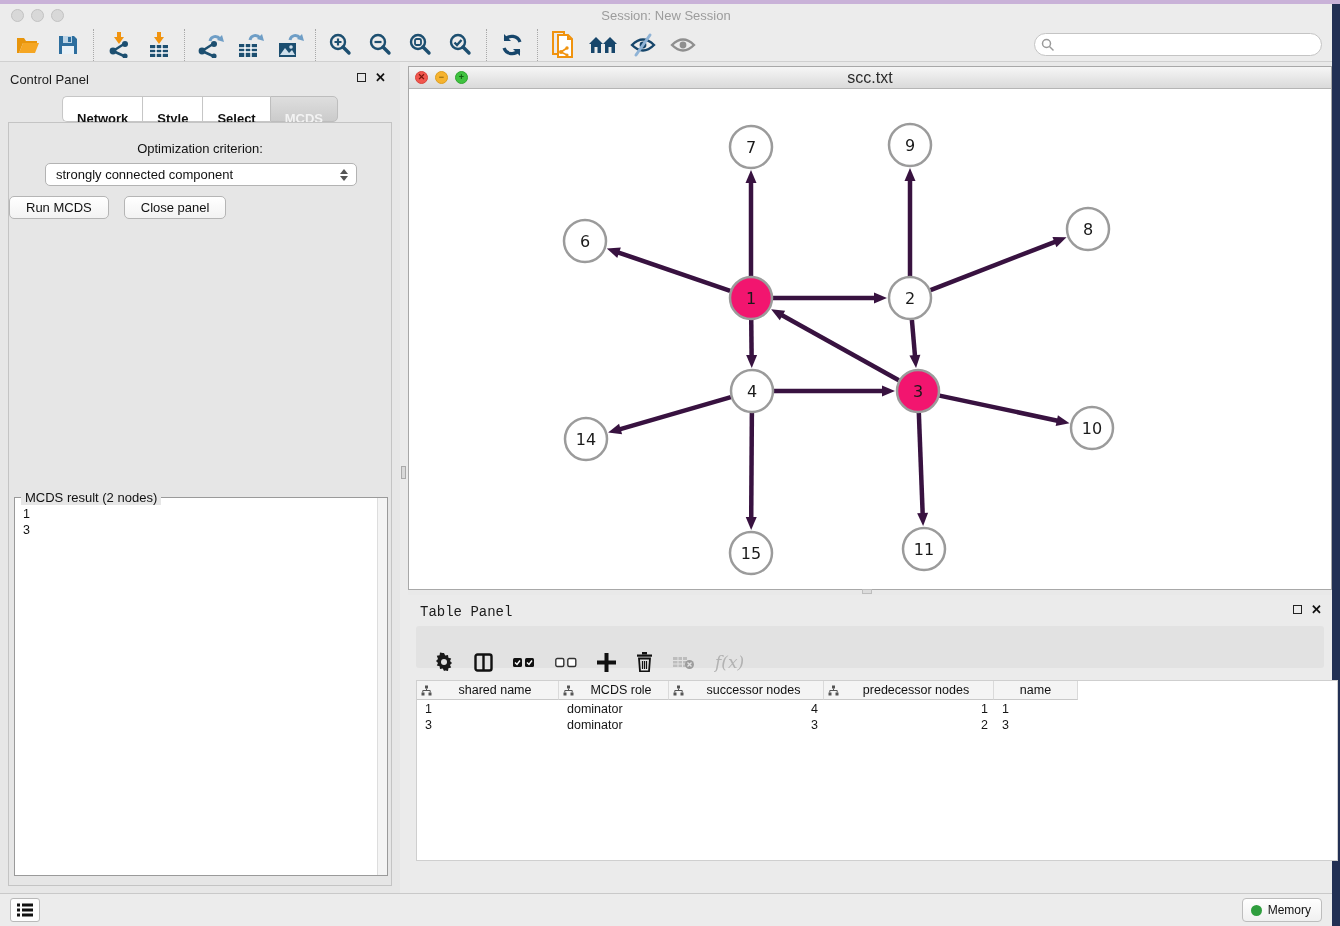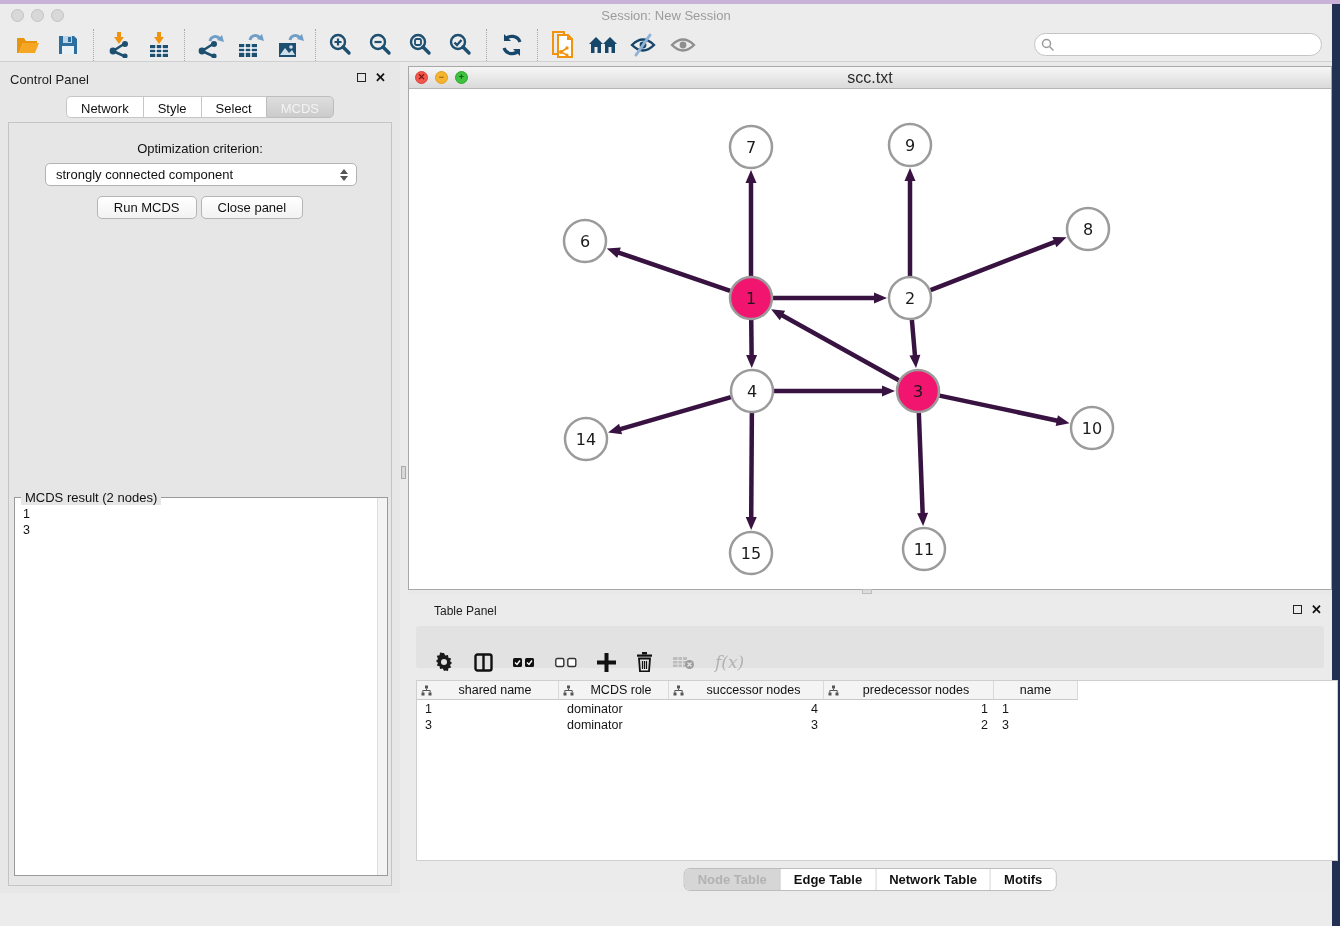--- a/index.html
+++ b/index.html
@@ -32,37 +32,37 @@
 
   
   .control-panel { position:absolute; left:0; top:58px; width:400px; height:831px; background:#e7e7e7; }
   .panel-head-title { position:absolute; left:10px; top:10px; font-size:13px; color:#1c1c1c; }
   .panel-btns { position:absolute; top:10px; display:flex; gap:9px; align-items:center; }
   .cp-btns { right:14px; }
   .float-sq { width:9px; height:9px; border:1.5px solid #222; }
   .close-x { font-size:13px; font-weight:700; color:#111; line-height:11px; }
 
   .cp-tabs { position:absolute; left:50%; transform:translateX(-50%); top:34px; display:flex; height:22px; }
-  .cp-tab { font-size:13px; font-weight:400; color:#111; background:#fff; border:1px solid #c6c6c6;
-    border-right:none; padding:2px 14px; line-height:20px; }
+  .cp-tab { font-size:13px; font-weight:700; color:#111; background:#fff; border:1px solid #c6c6c6;
+    border-right:none; padding:12px 14px; line-height:20px; }
   .cp-tab:first-child { border-radius:5px 0 0 5px; }
   .cp-tab.mcds-active { background:linear-gradient(#dedede,#cbcbcb); color:#f3f3f3; border:1px solid #bdbdbd;
     border-radius:0 5px 5px 0; }
 
   .cp-content { position:absolute; left:8px; top:60px; width:384px; height:764px;
     background:#e6e6e6; border:1px solid #c4c4c4; }
   .opt-label { position:absolute; left:0; right:0; top:18px; text-align:center; font-size:13px; color:#111; }
   .opt-select { position:absolute; left:36px; top:40px; width:312px; height:23px; background:#fff;
     border:1px solid #b3b3b3; border-radius:5px; display:flex; align-items:center; padding:0 8px 0 10px;
     font-size:13px; color:#111; }
   .opt-select .sel-text { flex:1; }
   .stepper { display:flex; flex-direction:column; gap:2px; align-items:center; }
   .stepper .up { width:0;height:0;border-left:4px solid transparent;border-right:4px solid transparent;border-bottom:5px solid #555; }
   .stepper .down { width:0;height:0;border-left:4px solid transparent;border-right:4px solid transparent;border-top:5px solid #555; }
-  .cp-buttons { position:absolute; left:0; right:0; top:73px; display:flex; justify-content:center; gap:4px; }
+  .cp-buttons { position:absolute; left:0; right:0; top:73px; display:flex; justify-content:flex-start; gap:15px; }
   .push-btn { height:23px; padding:0 16px; background:linear-gradient(#ffffff,#f2f2f2);
     border:1px solid #b5b5b5; border-radius:5px; font-size:13px; color:#111; line-height:21px; }
 
   .result-group { position:absolute; left:5px; top:374px; width:374px; height:379px;
     border:1px solid #9a9a9a; background:#fff; }
   .result-legend { position:absolute; left:6px; top:-8px; background:#e6e6e6; padding:0 4px;
     font-size:13px; color:#111; }
   .result-list { position:absolute; left:0; top:2px; bottom:0; right:10px; padding:6px 0 0 8px;
     font-size:12.5px; color:#111; line-height:16px; overflow:hidden; }
   .result-scroll { position:absolute; right:0; top:0; bottom:0; width:10px; background:#f4f4f4; border-left:1px solid #ddd; }
@@ -81,21 +81,21 @@
   .nlight.red { background:#f1574e; border:1px solid #d8443c; color:#7c150d; }
   .nlight.yellow { background:#f6b32f; border:1px solid #dd9e1f; color:#8a6710; }
   .nlight.green { background:#3fc23f; border:1px solid #2fa42f; color:#135f13; }
   .net-title { position:absolute; left:0; right:0; top:0; height:22px; line-height:22px;
     text-align:center; font-size:16px; color:#2b2b2b; }
   .net-canvas { position:absolute; left:0; top:22px; width:922px; height:497px; background:#fff; }
   .h-grip { position:absolute; left:455px; top:519px; width:10px; height:5px; background:#dcdcdc; border:1px solid #bdbdbd; }
 
   
   .table-panel { position:absolute; left:408px; top:591px; width:924px; height:298px; background:#ebebeb; }
-  .tp-head-title { position:absolute; left:26px; top:9px; font-size:12px; color:#1c1c1c; }
+  .tp-head-title { position:absolute; left:12px; top:9px; font-size:14px; color:#1c1c1c;font-family:Liberation Mono, monospace; }
   .tp-btns { right:10px; top:9px; }
   .tp-toolbar { position:absolute; left:8px; top:31px; width:908px; height:42px; background:#e2e2e2;
     border-radius:3px; display:flex; align-items:center; gap:20px; padding-left:18px; }
   .tp-icon { display:flex; align-items:center; justify-content:flex-end; height:26px;margin-top:30px; }
   .fx-label { font-family:"DejaVu Serif", serif; font-style:italic; font-size:17px; color:#b2b2b2; }
 
   .data-table { position:absolute; left:8px; top:85px; width:922px; height:181px; background:#fff;
     border:1px solid #cfcfcf; }
   .thead { position:absolute; left:0; top:0; height:19px; display:flex; }
   .th { background:#f4f4f4; border-right:1px solid #dadada; border-bottom:1px solid #c9c9c9;
@@ -506,22 +506,32 @@
           <div class="trow" style="top: 36px;">
             <div class="td left" style="width: 142px;">3</div>
             <div class="td left" style="width: 110px;">dominator</div>
             <div class="td right" style="width: 155px;">3</div>
             <div class="td right" style="width: 170px;">2</div>
             <div class="td left" style="width: 84px;">3</div>
           </div>
         </div>
     </div>
 
-    <div class="tp-tabs" id="tp-tabs">
-        <div class="tp-tab active">Node Table</div>
-        <div class="tp-tab">Edge Table</div>
-        <div class="tp-tab">Network Table</div>
-        <div class="tp-tab">Motifs</div>
-      </div>
-  </div>
-
+  </div>
+
+  <div class="status-bar">
+    <div class="status-left-btn">
+      <svg width="18" height="16" viewBox="0 0 18 16">
+        <rect x="1" y="1.5" width="3" height="3" fill="#111"></rect>
+          <rect x="6" y="1.5" width="11" height="3" fill="#111"></rect>
+        <rect x="1" y="6.5" width="3" height="3" fill="#111"></rect>
+          <rect x="6" y="6.5" width="11" height="3" fill="#111"></rect>
+        <rect x="1" y="11.5" width="3" height="3" fill="#111"></rect>
+          <rect x="6" y="11.5" width="11" height="3" fill="#111"></rect>
+      </svg>
+    </div>
+    <div class="memory-btn">
+      <span class="mem-dot"></span>
+      <span>Memory</span>
+    </div>
+  </div>
 
 </div>
 
 </body></html>

